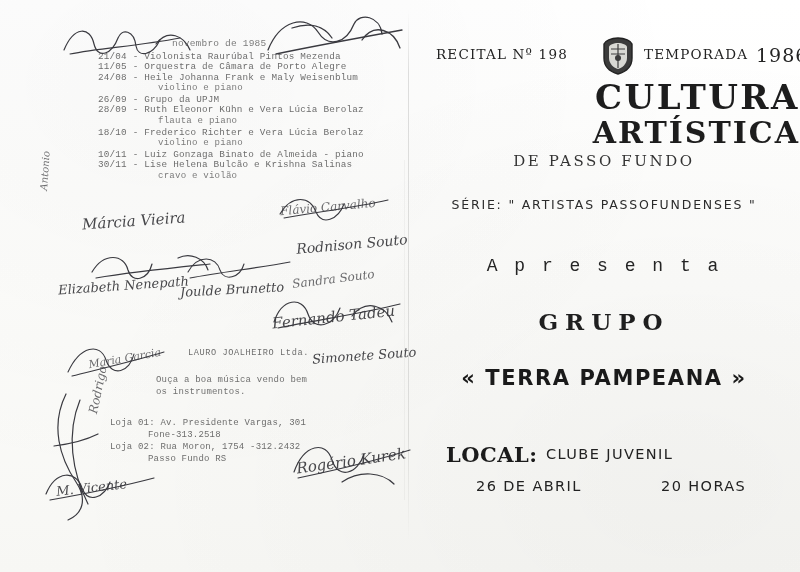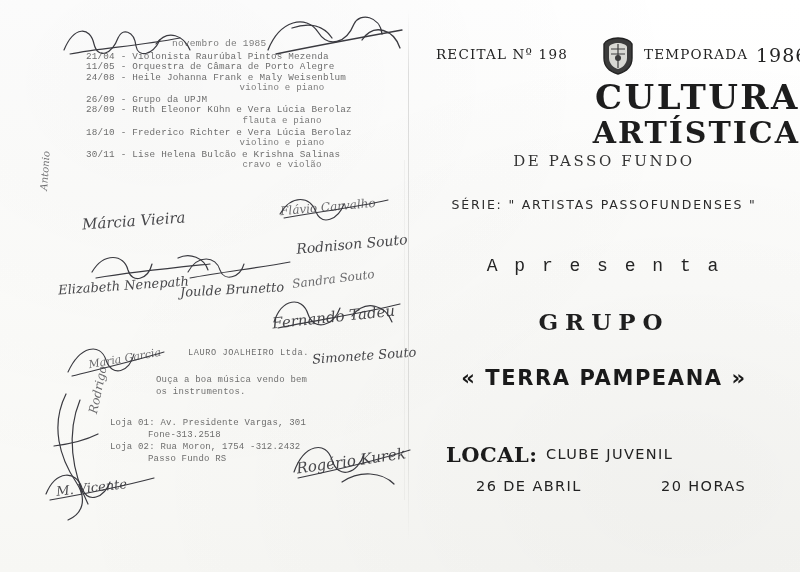--- a/index.html
+++ b/index.html
@@ -61,27 +61,27 @@
     position: absolute;
     left: 86px; top: 52px;
     width: 320px;
     font-size: 9.3px;
     line-height: 1.0;
   }
   .prog-row {
     white-space: nowrap;
     margin-bottom: 1px;
     opacity: 0.80;
+    margin-left: 12px;
   }
   .prog-sub {
     margin-left: 72px;
     margin-bottom: 3px;
     opacity: 0.72;
     font-size: 9.1px;
-    text-align: center;
   }
   .sponsor {
     position: absolute;
     left: 188px; top: 348px;
     font-size: 8.6px;
     letter-spacing: 0.6px;
     opacity: 0.80;
   }
   .slogan {
     position: absolute;
@@ -281,20 +281,21 @@
     <div class="prog-list typed">
       <div class="prog-row"><span>21/04</span> <span>- Violonista Raurúbal Pintos Mezenda</span></div>
       <div class="prog-row"><span>11/05</span> <span>- Orquestra de Câmara de Porto Alegre</span></div>
       <div class="prog-row"><span>24/08</span> <span>- Heile Johanna Frank e Maly Weisenblum</span></div>
       <div class="prog-sub">violino e piano</div>
       <div class="prog-row"><span>26/09</span> <span>- Grupo da UPJM</span></div>
       <div class="prog-row"><span>28/09</span> <span>- Ruth Eleonor Kühn e Vera Lúcia Berolaz</span></div>
       <div class="prog-sub">flauta e piano</div>
       <div class="prog-row"><span>18/10</span> <span>- Frederico Richter e Vera Lúcia Berolaz</span></div>
       <div class="prog-sub">violino e piano</div>
+      <div class="prog-row"><span>10/11</span> <span>- Luiz Gonzaga Binato de Almeida - piano</span></div>
       <div class="prog-row"><span>30/11</span> <span>- Lise Helena Bulcão e Krishna Salinas</span></div>
       <div class="prog-sub">cravo e violão</div>
     </div>
 
     <div class="typed sponsor">LAURO JOALHEIRO Ltda.</div>
 
     <div class="typed slogan">
       <div>Ouça a boa música vendo bem</div>
       <div>os instrumentos.</div>
     </div>

